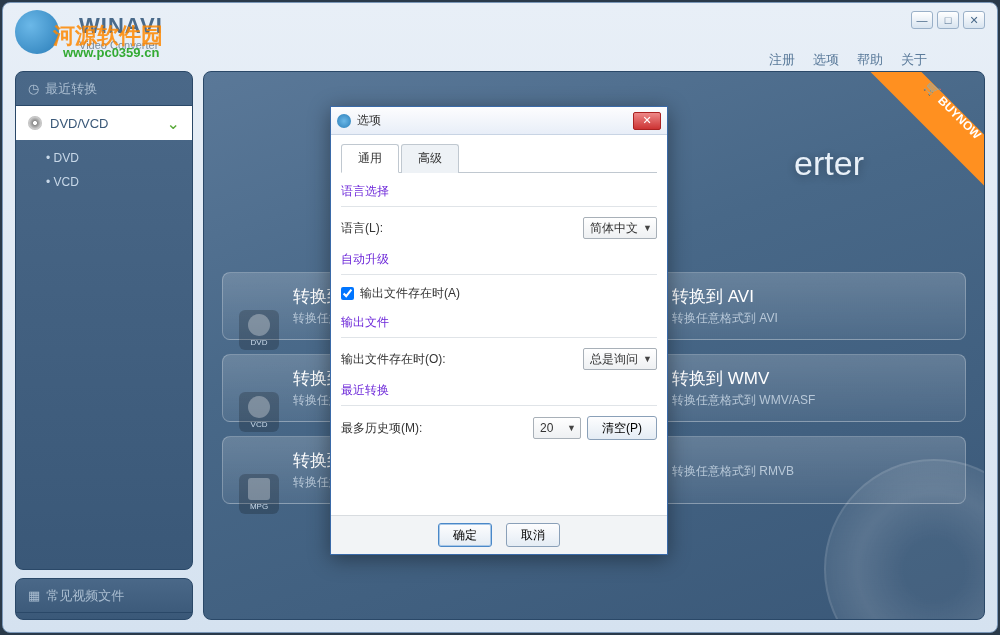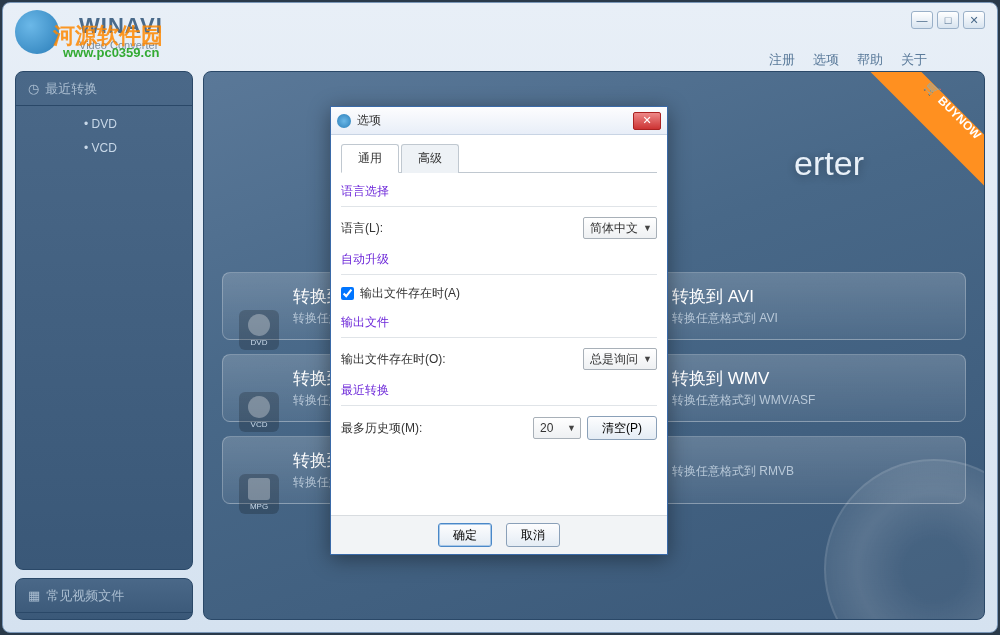--- a/index.html
+++ b/index.html
@@ -58,21 +58,21 @@
   border-bottom: 1px solid #2a4868;
 }
 .side-item-active {
   background: #fff; height: 34px; display: flex; align-items: center;
   padding: 0 12px; gap: 8px; color: #3a5878; font-size: 13px;
   justify-content: space-between;
 }
 .side-item-active .left { display: flex; align-items: center; gap: 8px; }
 .disc-icon { width: 14px; height: 14px; border-radius: 50%; background: radial-gradient(circle, #fff 20%, #888 22%, #ccc 60%, #888 100%); }
 .chevron { color: #5aaa3a; font-size: 16px; }
-.side-sub { padding: 6px 0 10px 30px; margin-left: 38px; }
+.side-sub { padding: 6px 0 10px 30px; }
 .side-sub div { color: #c8d8e8; font-size: 12px; padding: 5px 0; cursor: pointer; }
 .side-panel.tall { flex: 1; }
 .side-panel.short { height: 42px; }
 
 .content {
   flex: 1; position: relative;
   background: linear-gradient(160deg, #5a7898 0%, #486888 40%, #3a5878 100%);
   border-radius: 8px; border: 1px solid #2a4868;
   overflow: hidden;
 }
@@ -200,20 +200,27 @@
       <span>关于</span>
     </div>
   </div>
 
   <div class="main-area">
     <div class="sidebar">
       <div class="side-panel tall">
         <div class="side-header">
           <span>◷</span>
           <span>最近转换</span>
+        </div>
+        <div class="side-item-active">
+          <div class="left">
+            <span class="disc-icon"></span>
+            <span>DVD/VCD</span>
+          </div>
+          <span class="chevron">⌄</span>
         </div>
         <div class="side-sub">
           <div>• DVD</div>
           <div>• VCD</div>
         </div>
       </div>
       <div class="side-panel short">
         <div class="side-header">
           <span>▦</span>
           <span>常见视频文件</span>

